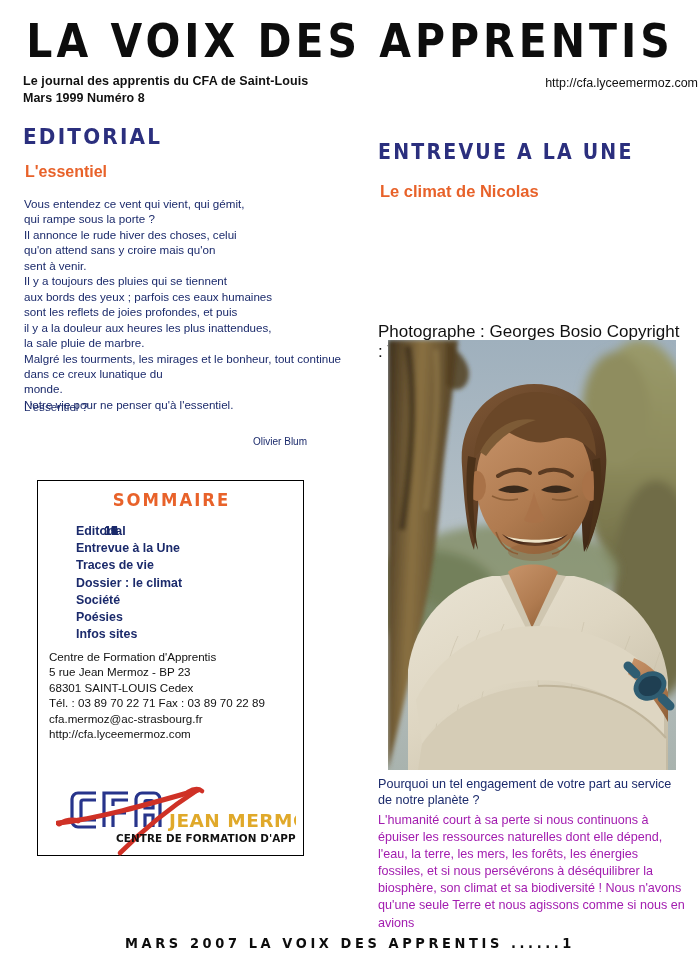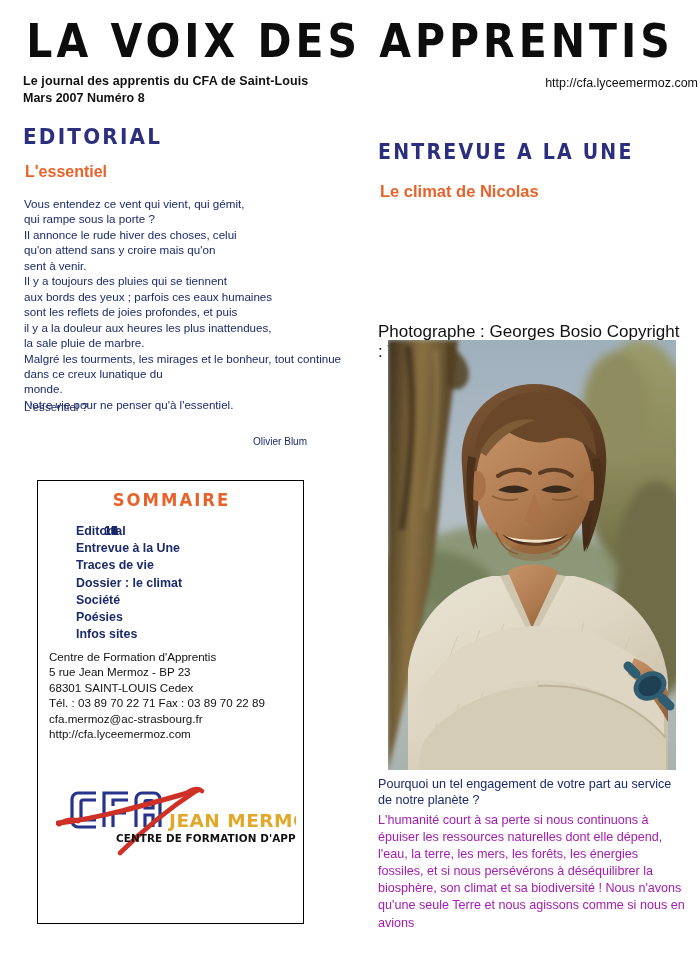--- a/index.html
+++ b/index.html
@@ -115,21 +115,21 @@
     font-size: 10px;
     color: #1b2a6b;
   }
 
   
   #sommaire-box {
     position: absolute;
     left: 37px;
     top: 480px;
     width: 267px;
-    height: 444px;
+    height: 376px;
     border: 1.5px solid #000000;
     box-sizing: border-box;
     background: #ffffff;
   }
   #sommaire-heading {
     position: absolute;
     left: 0;
     top: 10px;
     width: 267px;
     text-align: center;
@@ -265,21 +265,21 @@
     white-space: nowrap;
   }
 </style>
 </head>
 <body>
 
 <div class="page">
 
   <div class="masthead-title">LA VOIX DES APPRENTIS</div>
   <div class="masthead-sub">Le journal des apprentis du CFA de Saint-Louis</div>
-  <div class="masthead-issue">Mars 2007   Numéro 8</div>
+  <div class="masthead-issue">Mars 1999   Numéro 8</div>
   <div class="masthead-url">http://cfa.lyceemermoz.com</div>
 
   <div class="hand-heading" id="editorial-heading">EDITORIAL</div>
   <div id="editorial-subtitle">L'essentiel</div>
 
   <div id="poem">
       <div>Vous entendez ce vent qui vient, qui gémit,</div>
       <div>qui rampe sous la porte ?</div>
       <div>Il annonce le rude hiver des choses, celui</div>
       <div>qu'on attend sans y croire mais qu'on</div>
@@ -493,14 +493,15 @@
         <path d="M186 192 C 182 204, 174 212, 164 214" stroke="#8a5c35" stroke-width="1.6" fill="none"></path>
 
         <ellipse cx="146" cy="212" rx="26" ry="9" fill="#8f6038" opacity="0.4"></ellipse>
       </g>
     </svg>
   </div>
 
   <div id="article-question">Pourquoi un tel engagement de votre part au service de notre planète ?</div>
   <div id="article-body">L'humanité court à sa perte si nous continuons à épuiser les ressources naturelles dont elle dépend, l'eau, la terre, les mers, les forêts, les énergies fossiles, et si nous persévérons à déséquilibrer la biosphère, son climat et sa biodiversité ! Nous n'avons qu'une seule Terre et nous agissons comme si nous en avions</div>
 
+  <div id="footer">MARS 2007 LA VOIX DES APPRENTIS ......1</div>
 
 </div>
 
 </body></html>

